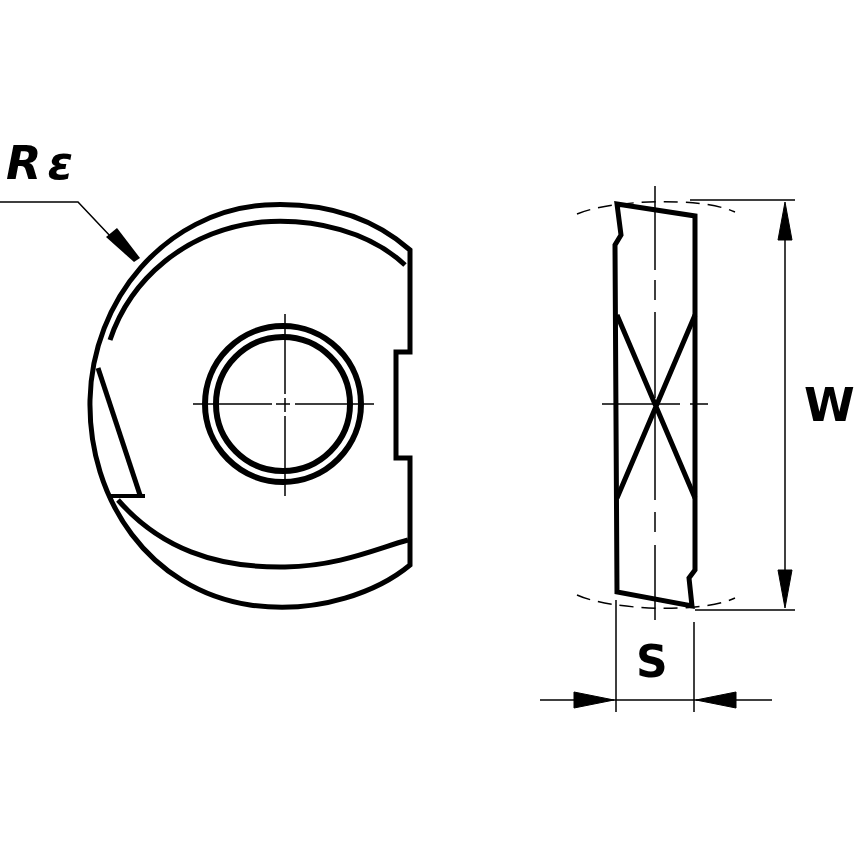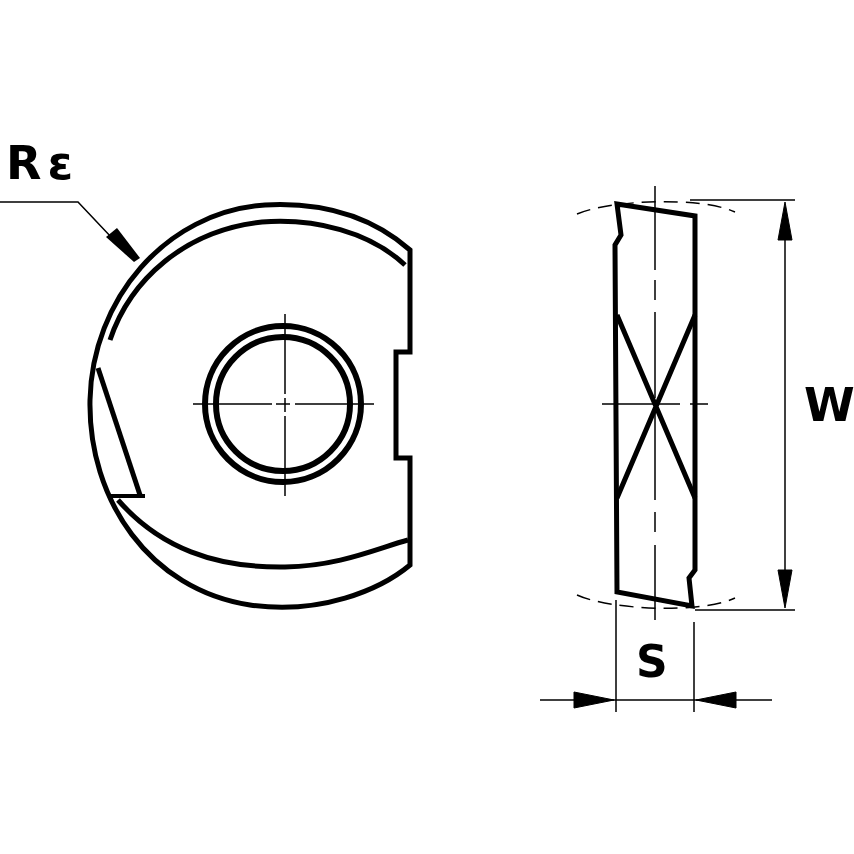--- a/index.html
+++ b/index.html
@@ -6,21 +6,21 @@
     body { width: 854px; height: 854px; overflow: hidden; position: relative; }
     #canvas { position: absolute; left: 0; top: 0; width: 854px; height: 854px; }
     .lbl {
       position: absolute;
       font-family: "DejaVu Sans", "Liberation Sans", sans-serif;
       font-weight: bold;
       color: #000;
       line-height: 1;
       white-space: nowrap;
     }
-    #lbl-re { left: 6px; top: 140px; font-size: 46px; letter-spacing: 6px; }
+    #lbl-re { left: 6px; top: 140px; font-size: 46px; letter-spacing: 6px; font-style: italic; }
     #lbl-w { left: 804px; top: 382px; font-size: 46px; }
     #lbl-s { left: 636px; top: 640px; font-size: 44px; }
   </style>
 </head>
 <body>
 
 <svg id="canvas" viewBox="0 0 854 854" xmlns="http://www.w3.org/2000/svg">
 
   <g fill="none" stroke="#000">
 

